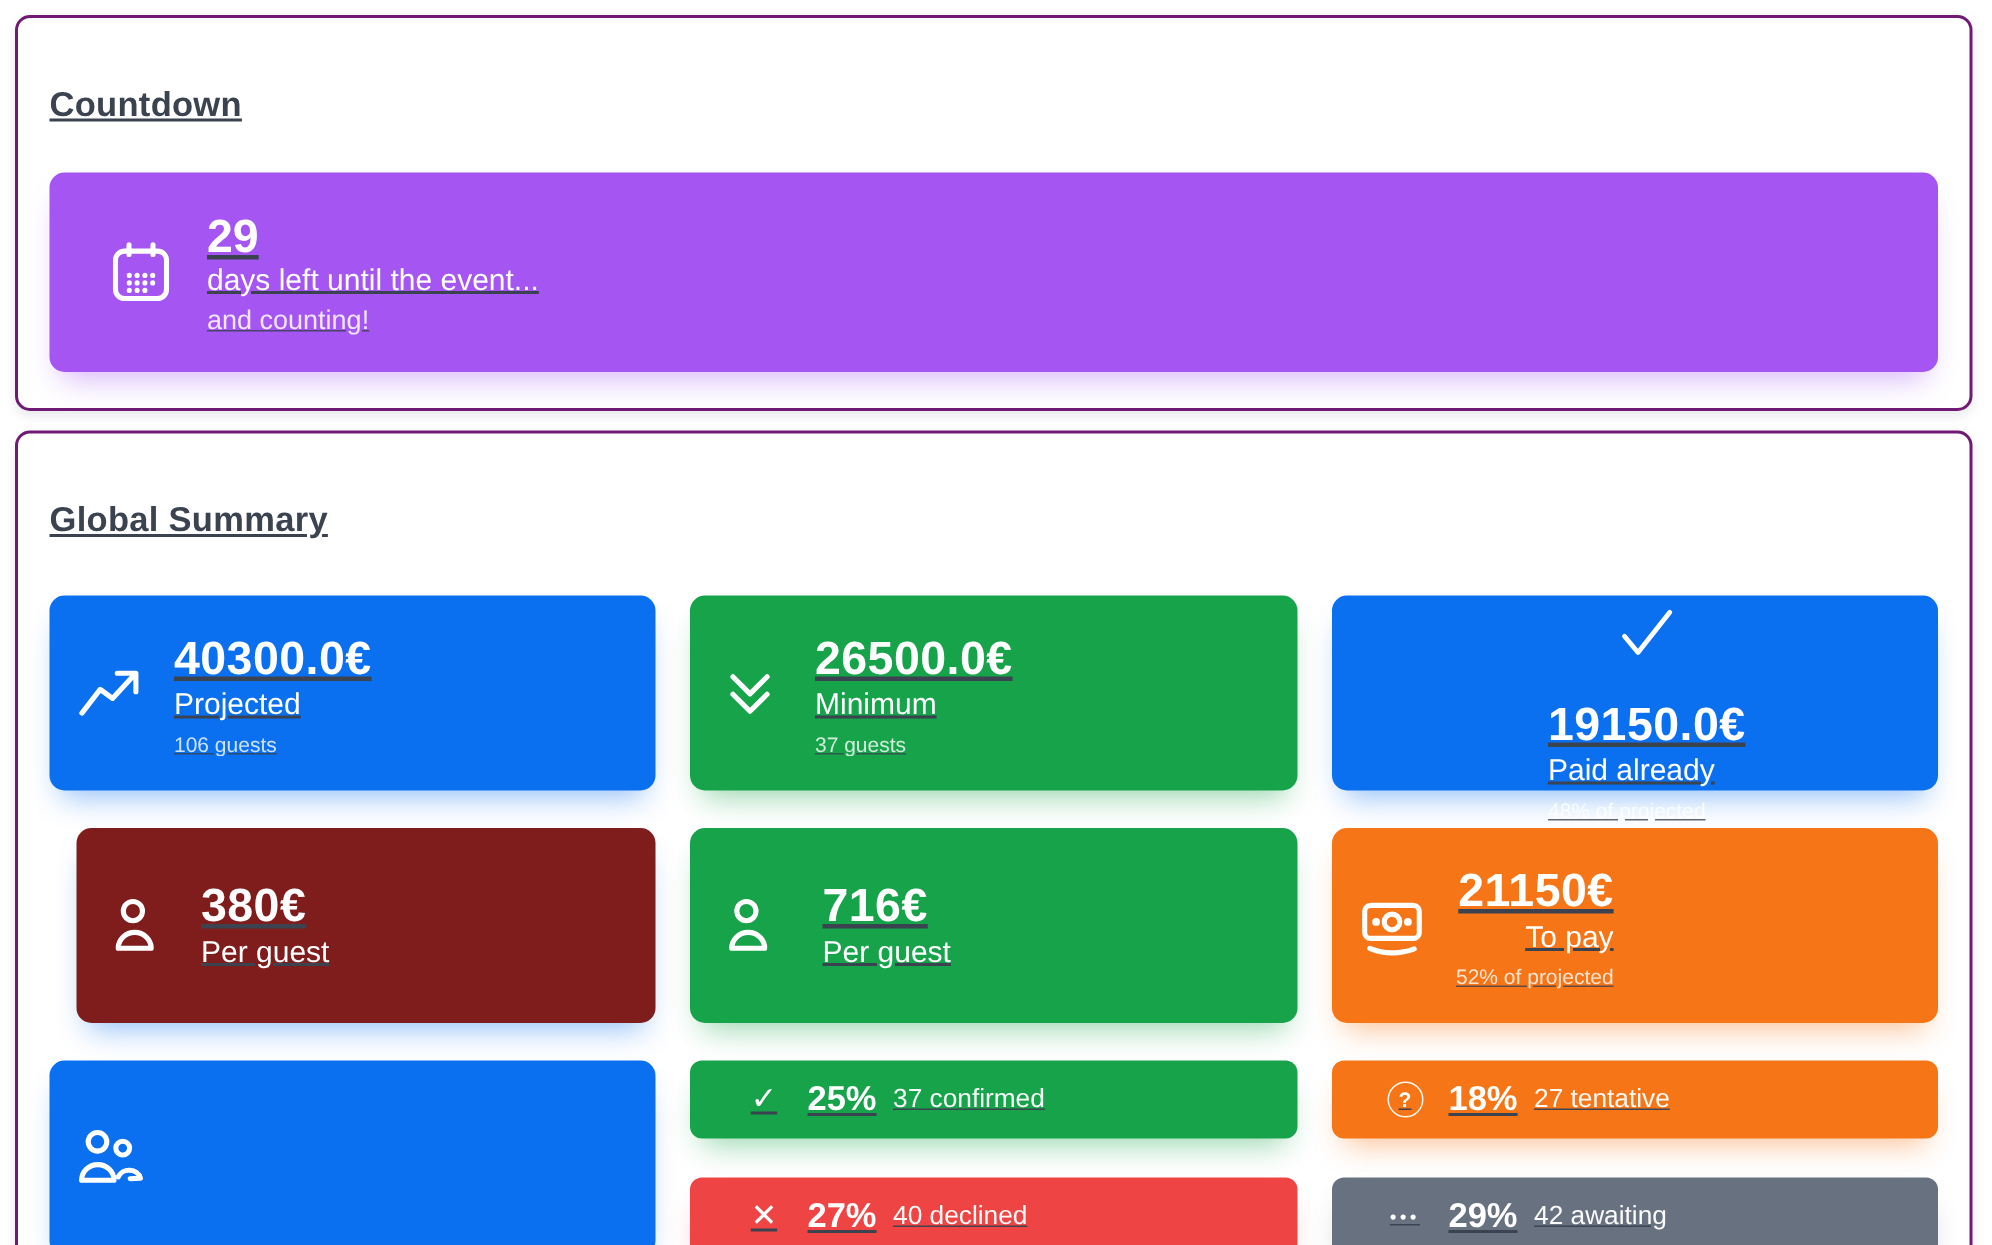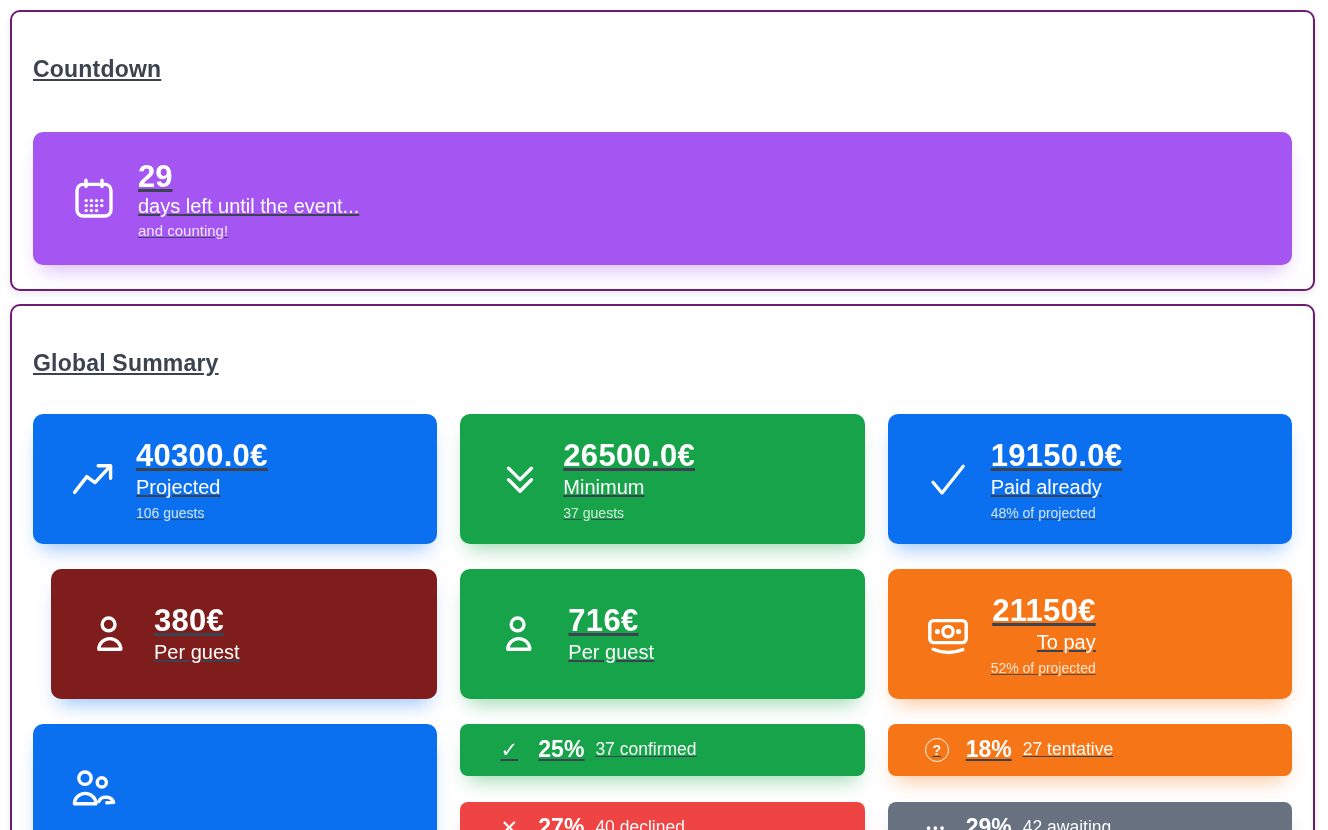--- a/index.html
+++ b/index.html
@@ -22,40 +22,40 @@
   .card-countdown { padding: 26px 21px 24px; margin-bottom: 13px; }
   .card-summary  { padding: 26px 21px 30px; }
 
   .card-title {
     font-size: 23px; font-weight: bold; color: #3b4350;
     letter-spacing: .2px; line-height: 1.1;
   }
 
   
   .banner {
-    margin-top: 50px; height: 133px; border-radius: 10px;
+    margin-top: 33px; height: 133px; border-radius: 10px;
     display: flex; align-items: center;
     padding-left: 37px; gap: 20px; color: #fff;
   }
   .banner-icon { width: 48px; height: 48px; display: flex; }
   .banner-value { font-size: 31px; font-weight: bold; line-height: 1.15; }
   .banner-label { font-size: 20px; line-height: 1.25; }
-  .banner-sub   { font-size: 15px; opacity: .85; margin-top: 3px; }
+  .banner-sub   { font-size: 18px; opacity: .85; margin-top: 3px; }
 
   
   .grid {
     margin-top: 37px;
     display: grid;
     grid-template-columns: repeat(3, 1fr);
     gap: 25px 23px;
   }
   .tile {
     border-radius: 10px; height: 130px;
     display: flex; align-items: center;
-    padding-left: 36px; gap: 19px; color: #fff;
+    padding-left: 16px; gap: 19px; color: #fff;
   }
   .tile-icon { width: 48px; height: 48px; flex: 0 0 48px; display: flex; }
   .tile-value { font-size: 31px; font-weight: bold; line-height: 1.2; letter-spacing: .3px; }
   .tile-label { font-size: 20px; margin-top: 1px; line-height: 1.25; }
   .tile-sub   { font-size: 14px; opacity: .8; margin-top: 5px; }
   .tile-sub:empty { display: none; }
 
   .stack { display: flex; flex-direction: column; justify-content: space-between; }
   .status-tile {
     border-radius: 8px; height: 52px;
@@ -140,21 +140,21 @@
             <path d="M6.3 12.4 L12 18.1 L17.7 12.4"></path>
           </svg>
         </span>
         <div class="tile-text">
           <div class="tile-value">26500.0€</div>
           <div class="tile-label">Minimum</div>
           <div class="tile-sub">37 guests</div>
         </div>
       </div>
 
-      <div class="tile" style="background-color: rgb(11, 112, 239); box-shadow: rgba(11, 112, 239, 0.45) 0px 12px 20px -8px;">
+      <div class="tile" style="background-color: rgb(11, 112, 239); box-shadow: rgba(11, 112, 239, 0.45) 0px 12px 20px -8px; flex-direction: column;">
         <span class="tile-icon">
           <svg viewBox="0 0 24 24" fill="none" stroke="#ffffff" stroke-width="1.6" stroke-linecap="round" stroke-linejoin="round">
             <path d="M4.5 13.6 L9 19 L19.6 5.6"></path>
           </svg>
         </span>
         <div class="tile-text">
           <div class="tile-value">19150.0€</div>
           <div class="tile-label">Paid already</div>
           <div class="tile-sub">48% of projected</div>
         </div>

